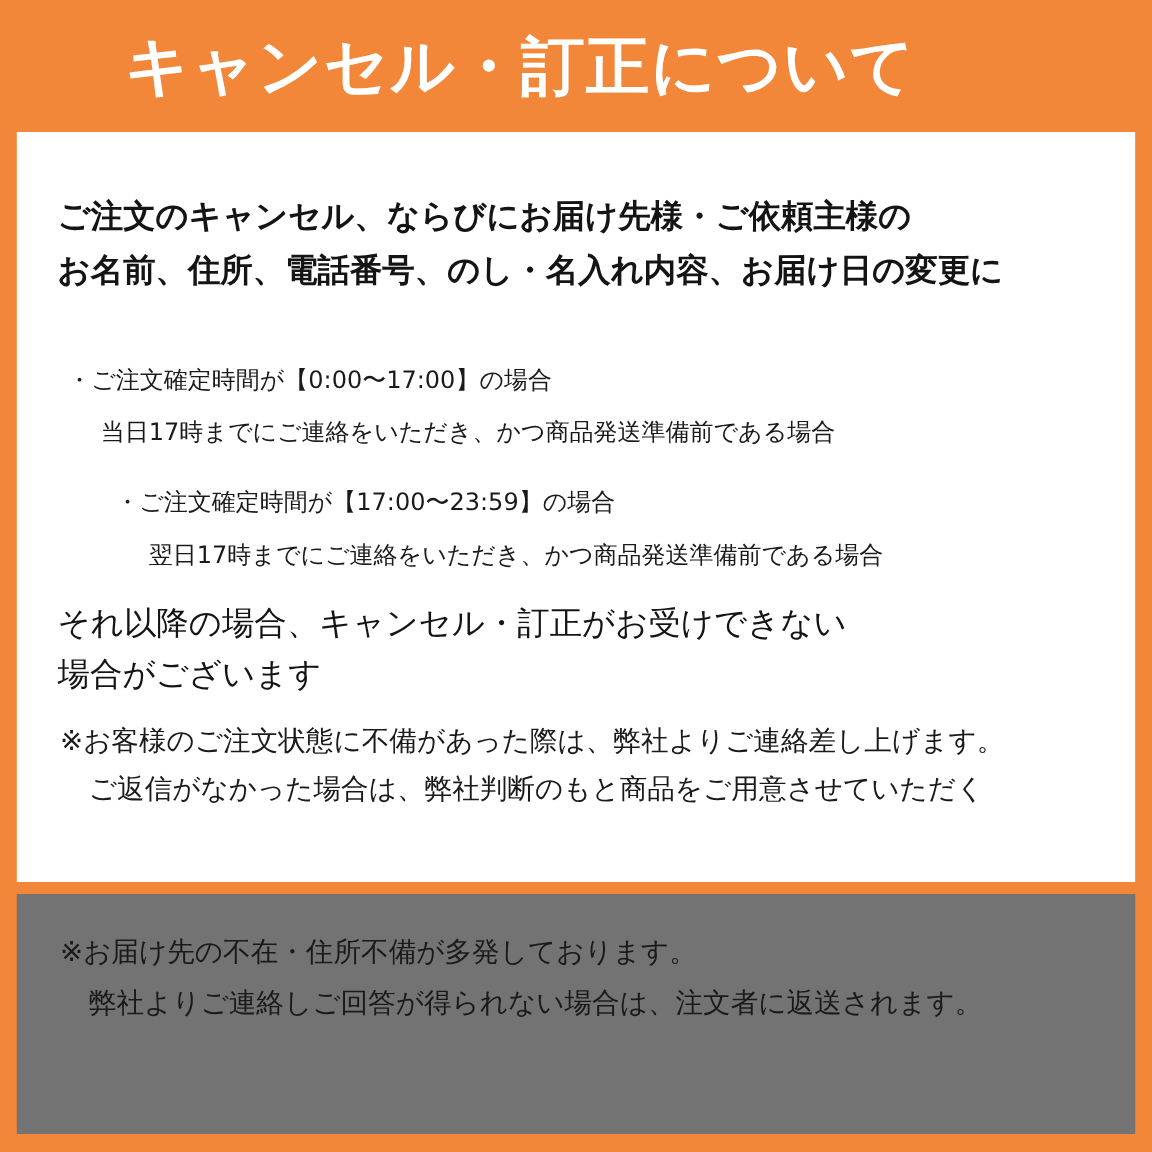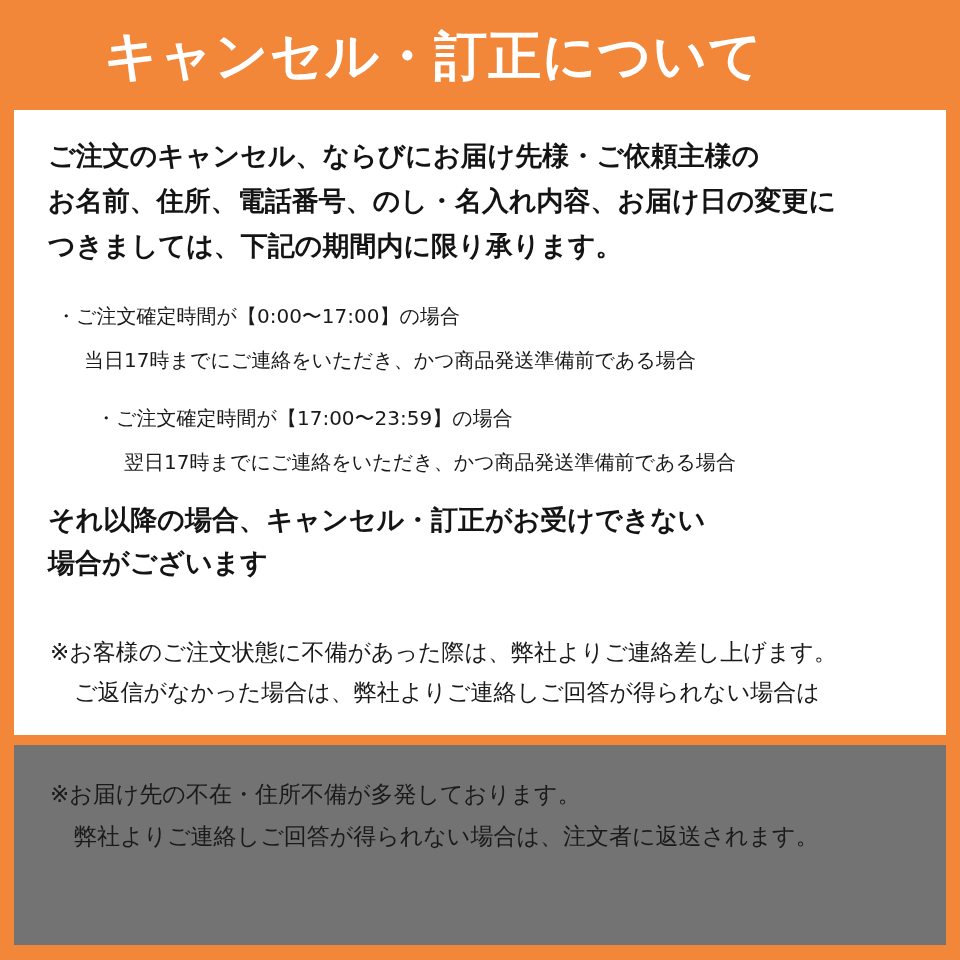--- a/index.html
+++ b/index.html
@@ -61,21 +61,21 @@
     top: 745px;
     width: 932px;
     height: 200px;
     background: #737373;
     box-sizing: border-box;
   }
 
   .intro {
     position: absolute;
     left: 34px;
-    top: 23px;
+    top: 48px;
     width: 880px;
     color: #141414;
     font-size: 27px;
     font-weight: bold;
     line-height: 45px;
     letter-spacing: 0px;
   }
   .intro div { white-space: nowrap; }
 
   .bullet-block {
@@ -91,34 +91,33 @@
   .bullet-line { white-space: nowrap; }
   .bullet-line.indent { padding-left: 28px; }
 
   .strong-note {
     position: absolute;
     left: 34px;
     top: 388px;
     width: 890px;
     color: #141414;
     font-size: 27px;
-    font-weight: bold;
+    font-weight: normal;
     line-height: 43px;
   }
   .strong-note div { white-space: nowrap; }
 
   .small-note {
     position: absolute;
     left: 36px;
     top: 488px;
     width: 890px;
     color: #1a1a1a;
     font-size: 23px;
     line-height: 40px;
-    margin-top: 34px;
   }
   .small-note div { white-space: nowrap; }
   .small-note .ind { padding-left: 24px; }
 
   .bottom-note {
     position: absolute;
     left: 36px;
     top: 28px;
     width: 890px;
     color: #1a1a1a;
@@ -136,41 +135,40 @@
 
   <div class="header">
     <div class="header-title">キャンセル・訂正について</div>
   </div>
 
   <div class="card-main">
 
     <div class="intro">
       <div>ご注文のキャンセル、ならびにお届け先様・ご依頼主様の</div>
       <div>お名前、住所、電話番号、のし・名入れ内容、お届け日の変更に</div>
-      <div>つきましては、下記の期間内に限り承ります。</div>
     </div>
 
     <div class="bullet-block b1">
       <div class="bullet-line">・ご注文確定時間が【0:00〜17:00】の場合</div>
       <div class="bullet-line indent">当日17時までにご連絡をいただき、かつ商品発送準備前である場合</div>
     </div>
 
     <div class="bullet-block b2">
       <div class="bullet-line">・ご注文確定時間が【17:00〜23:59】の場合</div>
       <div class="bullet-line indent">翌日17時までにご連絡をいただき、かつ商品発送準備前である場合</div>
     </div>
 
     <div class="strong-note">
       <div>それ以降の場合、キャンセル・訂正がお受けできない</div>
       <div>場合がございます</div>
     </div>
 
     <div class="small-note">
       <div>※お客様のご注文状態に不備があった際は、弊社よりご連絡差し上げます。</div>
-      <div class="ind">ご返信がなかった場合は、弊社よりご連絡しご回答が得られない場合は</div>
+      <div class="ind">ご返信がなかった場合は、弊社判断のもと商品をご用意させていただく</div>
     </div>
 
   </div>
 
   <div class="card-bottom">
     <div class="bottom-note">
       <div>※お届け先の不在・住所不備が多発しております。</div>
       <div class="ind">弊社よりご連絡しご回答が得られない場合は、注文者に返送されます。</div>
     </div>
   </div>

